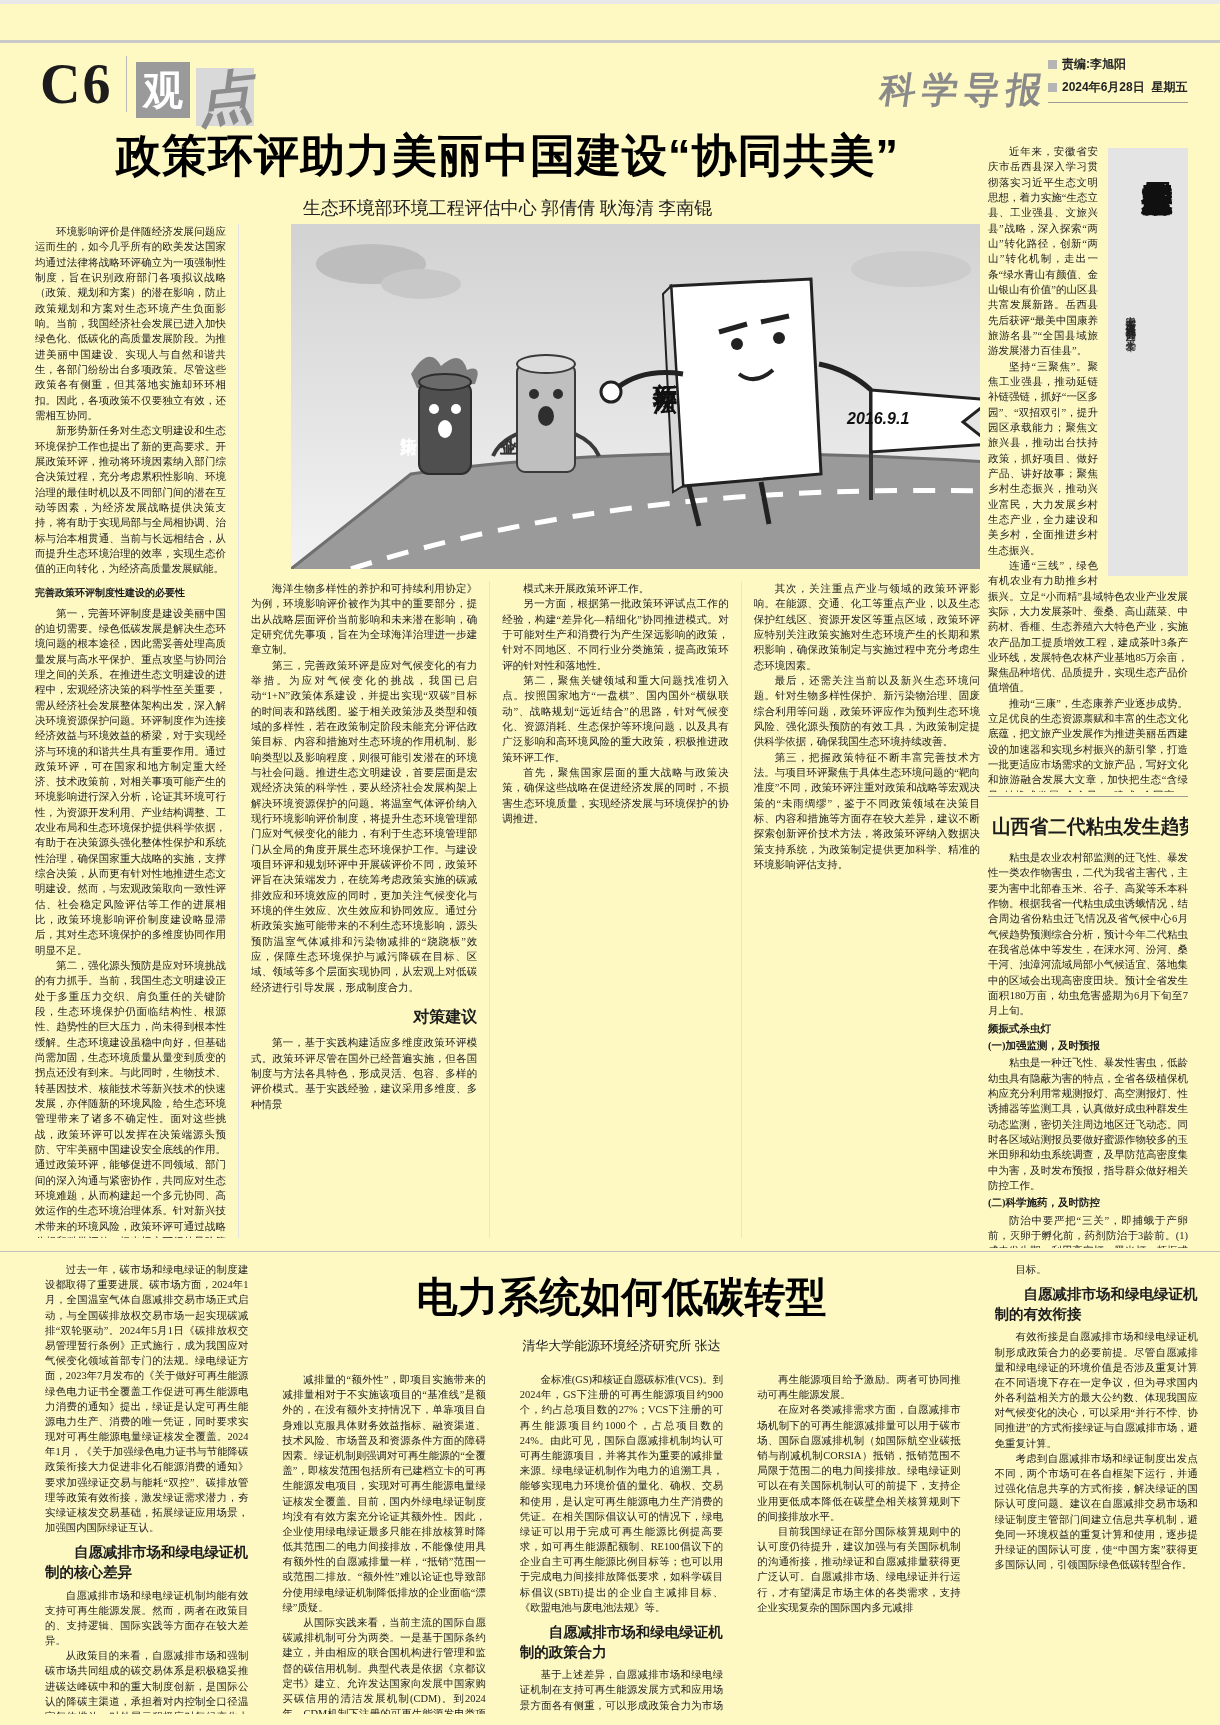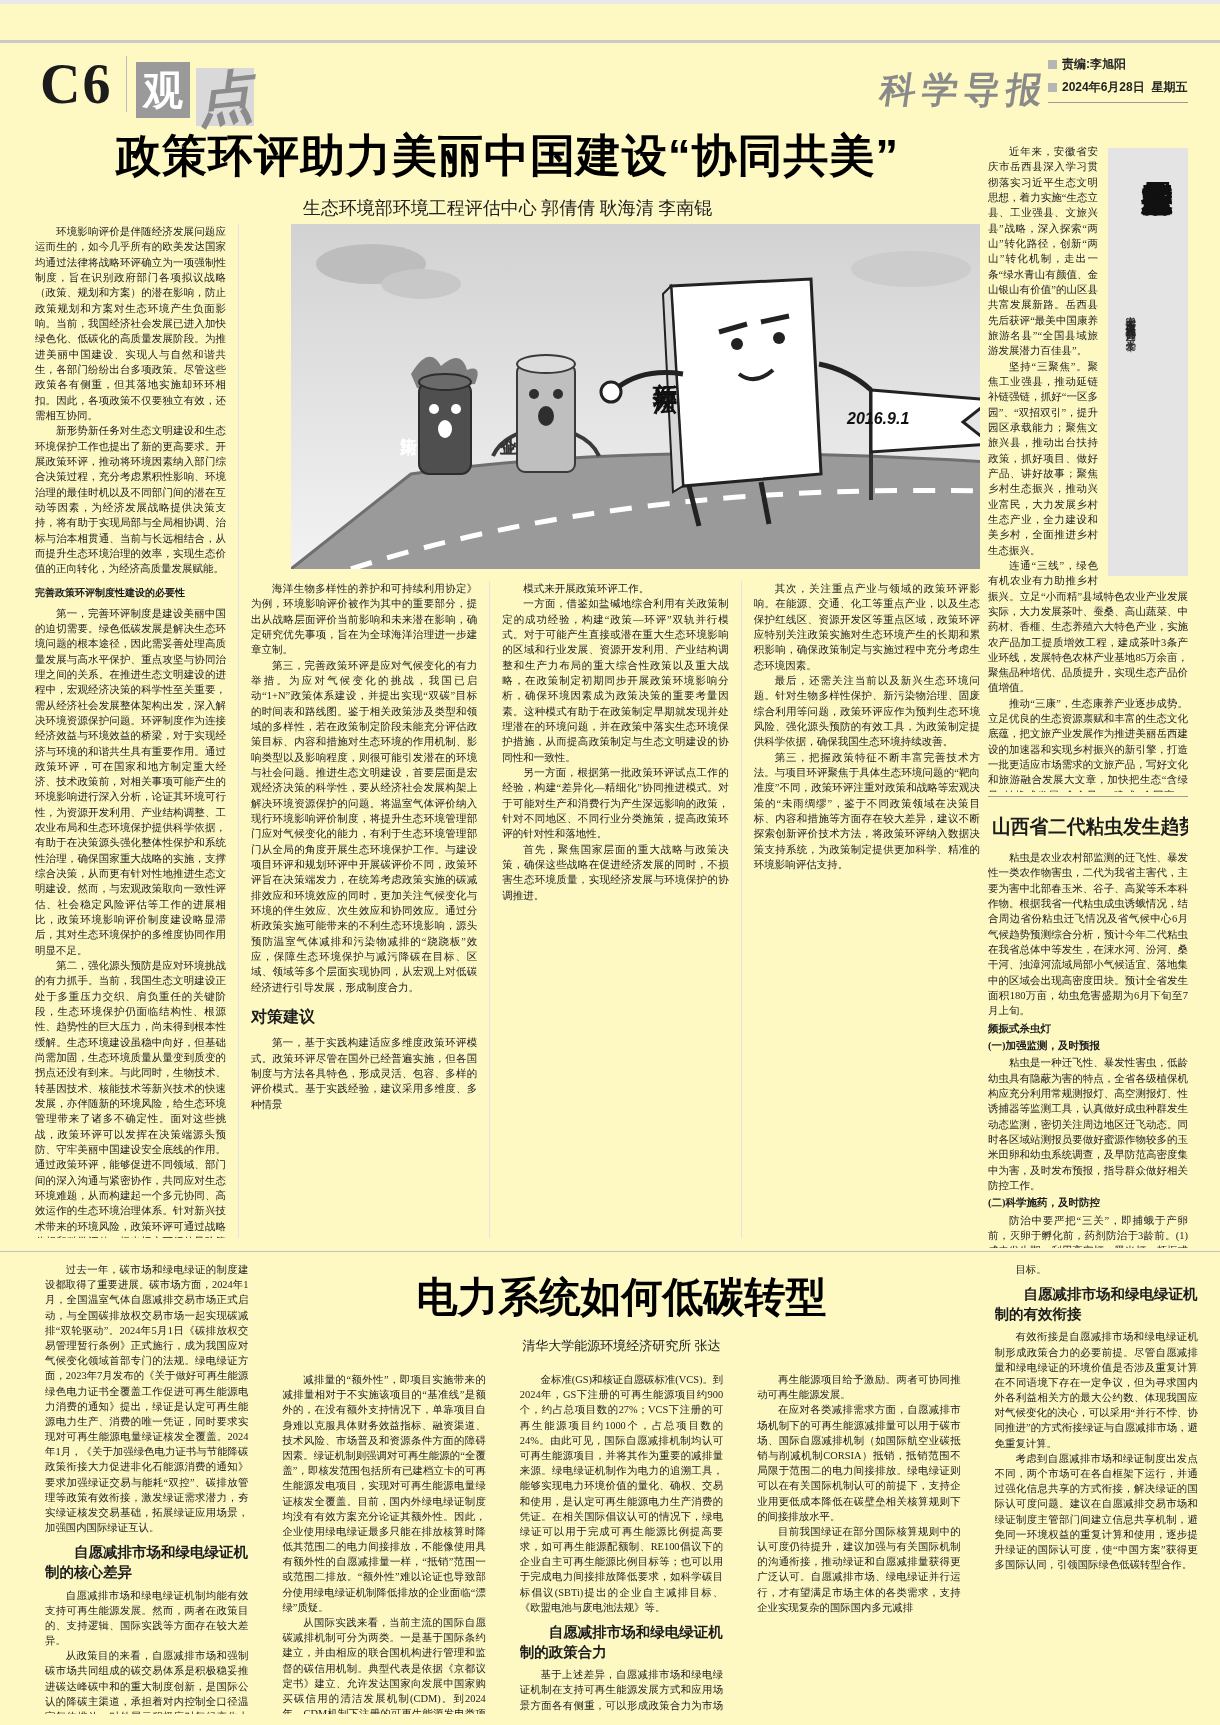--- a/index.html
+++ b/index.html
@@ -35,21 +35,21 @@
   .a1-right{width:729px;margin-left:12px;display:flex;flex-direction:column;}
   .cartoon{position:relative;width:729px;height:345px;overflow:hidden;padding-left:40px;}
   .a1-cols{display:flex;height:657px;margin-top:12px;overflow:hidden;}
   .a1-cols .col{flex:1;overflow:hidden;}
   .a1-cols .col + .col{border-left:1px solid #e3e3e3;margin-left:12px;padding-left:12px;}
   
   .bt p{margin:0;text-indent:2em;font-size:10.5px;line-height:1.46;text-align:justify;color:#1c1c1c;}
   .bt p.sub{font-family:"Liberation Sans",sans-serif;font-weight:bold;font-size:10px;
         text-indent:0;line-height:1.3;margin:9px 0 7px 0;text-align:left;}
   .bt p.subc{font-family:"Liberation Sans",sans-serif;font-weight:bold;font-size:16px;
-        text-indent:0;margin:10px 0 7px 0;text-align:left;}
+        text-indent:0;margin:10px 0 7px 0;text-align:right;}
   .bt p.subi{font-family:"Liberation Sans",sans-serif;font-weight:bold;font-size:14px;
         text-indent:2em;line-height:1.35;margin:8px 0 5px 0;text-align:left;}
   .bt p.hb{font-weight:bold;text-indent:0;margin:2px 0;}
   
   .c-label{position:absolute;font-family:"Liberation Sans",sans-serif;font-weight:bold;color:#222;}
   .vlab{writing-mode:vertical-rl;}
   
   .a2{position:absolute;left:988px;top:140px;width:200px;height:648px;overflow:hidden;}
   .a2 .vtitle{float:right;width:80px;height:428px;margin:4px 0 8px 10px;background:#e4e4e4;
         display:flex;flex-direction:row;justify-content:center;align-items:flex-start;padding-top:10px;box-sizing:border-box;}
@@ -179,22 +179,22 @@
 
       <div class="a1-cols">
         <div class="col bt">
             <p>海洋生物多样性的养护和可持续利用协定》为例，环境影响评价被作为其中的重要部分，提出从战略层面评价当前影响和未来潜在影响，确定研究优先事项，旨在为全球海洋治理进一步建章立制。</p>
             <p>第三，完善政策环评是应对气候变化的有力举措。为应对气候变化的挑战，我国已启动“1+N”政策体系建设，并提出实现“双碳”目标的时间表和路线图。鉴于相关政策涉及类型和领域的多样性，若在政策制定阶段未能充分评估政策目标、内容和措施对生态环境的作用机制、影响类型以及影响程度，则很可能引发潜在的环境与社会问题。推进生态文明建设，首要层面是宏观经济决策的科学性，要从经济社会发展构架上解决环境资源保护的问题。将温室气体评价纳入现行环境影响评价制度，将提升生态环境管理部门应对气候变化的能力，有利于生态环境管理部门从全局的角度开展生态环境保护工作。与建设项目环评和规划环评中开展碳评价不同，政策环评旨在决策端发力，在统筹考虑政策实施的碳减排效应和环境效应的同时，更加关注气候变化与环境的伴生效应、次生效应和协同效应。通过分析政策实施可能带来的不利生态环境影响，源头预防温室气体减排和污染物减排的“跷跷板”效应，保障生态环境保护与减污降碳在目标、区域、领域等多个层面实现协同，从宏观上对低碳经济进行引导发展，形成制度合力。</p>
             <p class="subc">对策建议</p>
             <p>第一，基于实践构建适应多维度政策环评模式。政策环评尽管在国外已经普遍实施，但各国制度与方法各具特色，形成灵活、包容、多样的评价模式。基于实践经验，建议采用多维度、多种情景</p>
           </div>
         <div class="col bt">
             <p>模式来开展政策环评工作。</p>
-            <p>一方面，借鉴如盐碱地综合利用有关政策制定的成功经验，构建“政策—环评”双轨并行模式。对于可能产生直接或潜在重大生态环境影响的区域和行业发展、资源开发利用、产业结构调整和生产力布局的重大综合性政策以及重大战略，在政策制定初期同步开展政策环境影响分析，确保环境因素成为政策决策的重要考量因素。这种模式有助于在政策制定早期就发现并处理潜在的环境问题，并在政策中落实生态环境保护措施，从而提高政策制定与生态文明建设的协同性和一致性。</p>
             <p>另一方面，根据第一批政策环评试点工作的经验，构建“差异化—精细化”协同推进模式。对于可能对生产和消费行为产生深远影响的政策，针对不同地区、不同行业分类施策，提高政策环评的针对性和落地性。</p>
+            <p>第二，聚焦关键领域和重大问题找准切入点。按照国家地方“一盘棋”、国内国外“横纵联动”、战略规划“远近结合”的思路，针对气候变化、资源消耗、生态保护等环境问题，以及具有广泛影响和高环境风险的重大政策，积极推进政策环评工作。</p>
             <p>首先，聚焦国家层面的重大战略与政策决策，确保这些战略在促进经济发展的同时，不损害生态环境质量，实现经济发展与环境保护的协调推进。</p>
           </div>
         <div class="col bt">
             <p>其次，关注重点产业与领域的政策环评影响。在能源、交通、化工等重点产业，以及生态保护红线区、资源开发区等重点区域，政策环评应特别关注政策实施对生态环境产生的长期和累积影响，确保政策制定与实施过程中充分考虑生态环境因素。</p>
             <p>最后，还需关注当前以及新兴生态环境问题。针对生物多样性保护、新污染物治理、固废综合利用等问题，政策环评应作为预判生态环境风险、强化源头预防的有效工具，为政策制定提供科学依据，确保我国生态环境持续改善。</p>
             <p>第三，把握政策特征不断丰富完善技术方法。与项目环评聚焦于具体生态环境问题的“靶向准度”不同，政策环评注重对政策和战略等宏观决策的“未雨绸缪”，鉴于不同政策领域在决策目标、内容和措施等方面存在较大差异，建议不断探索创新评价技术方法，将政策环评纳入数据决策支持系统，为政策制定提供更加科学、精准的环境影响评估支持。</p>
           </div>
       </div>
     </div>
   </div>

